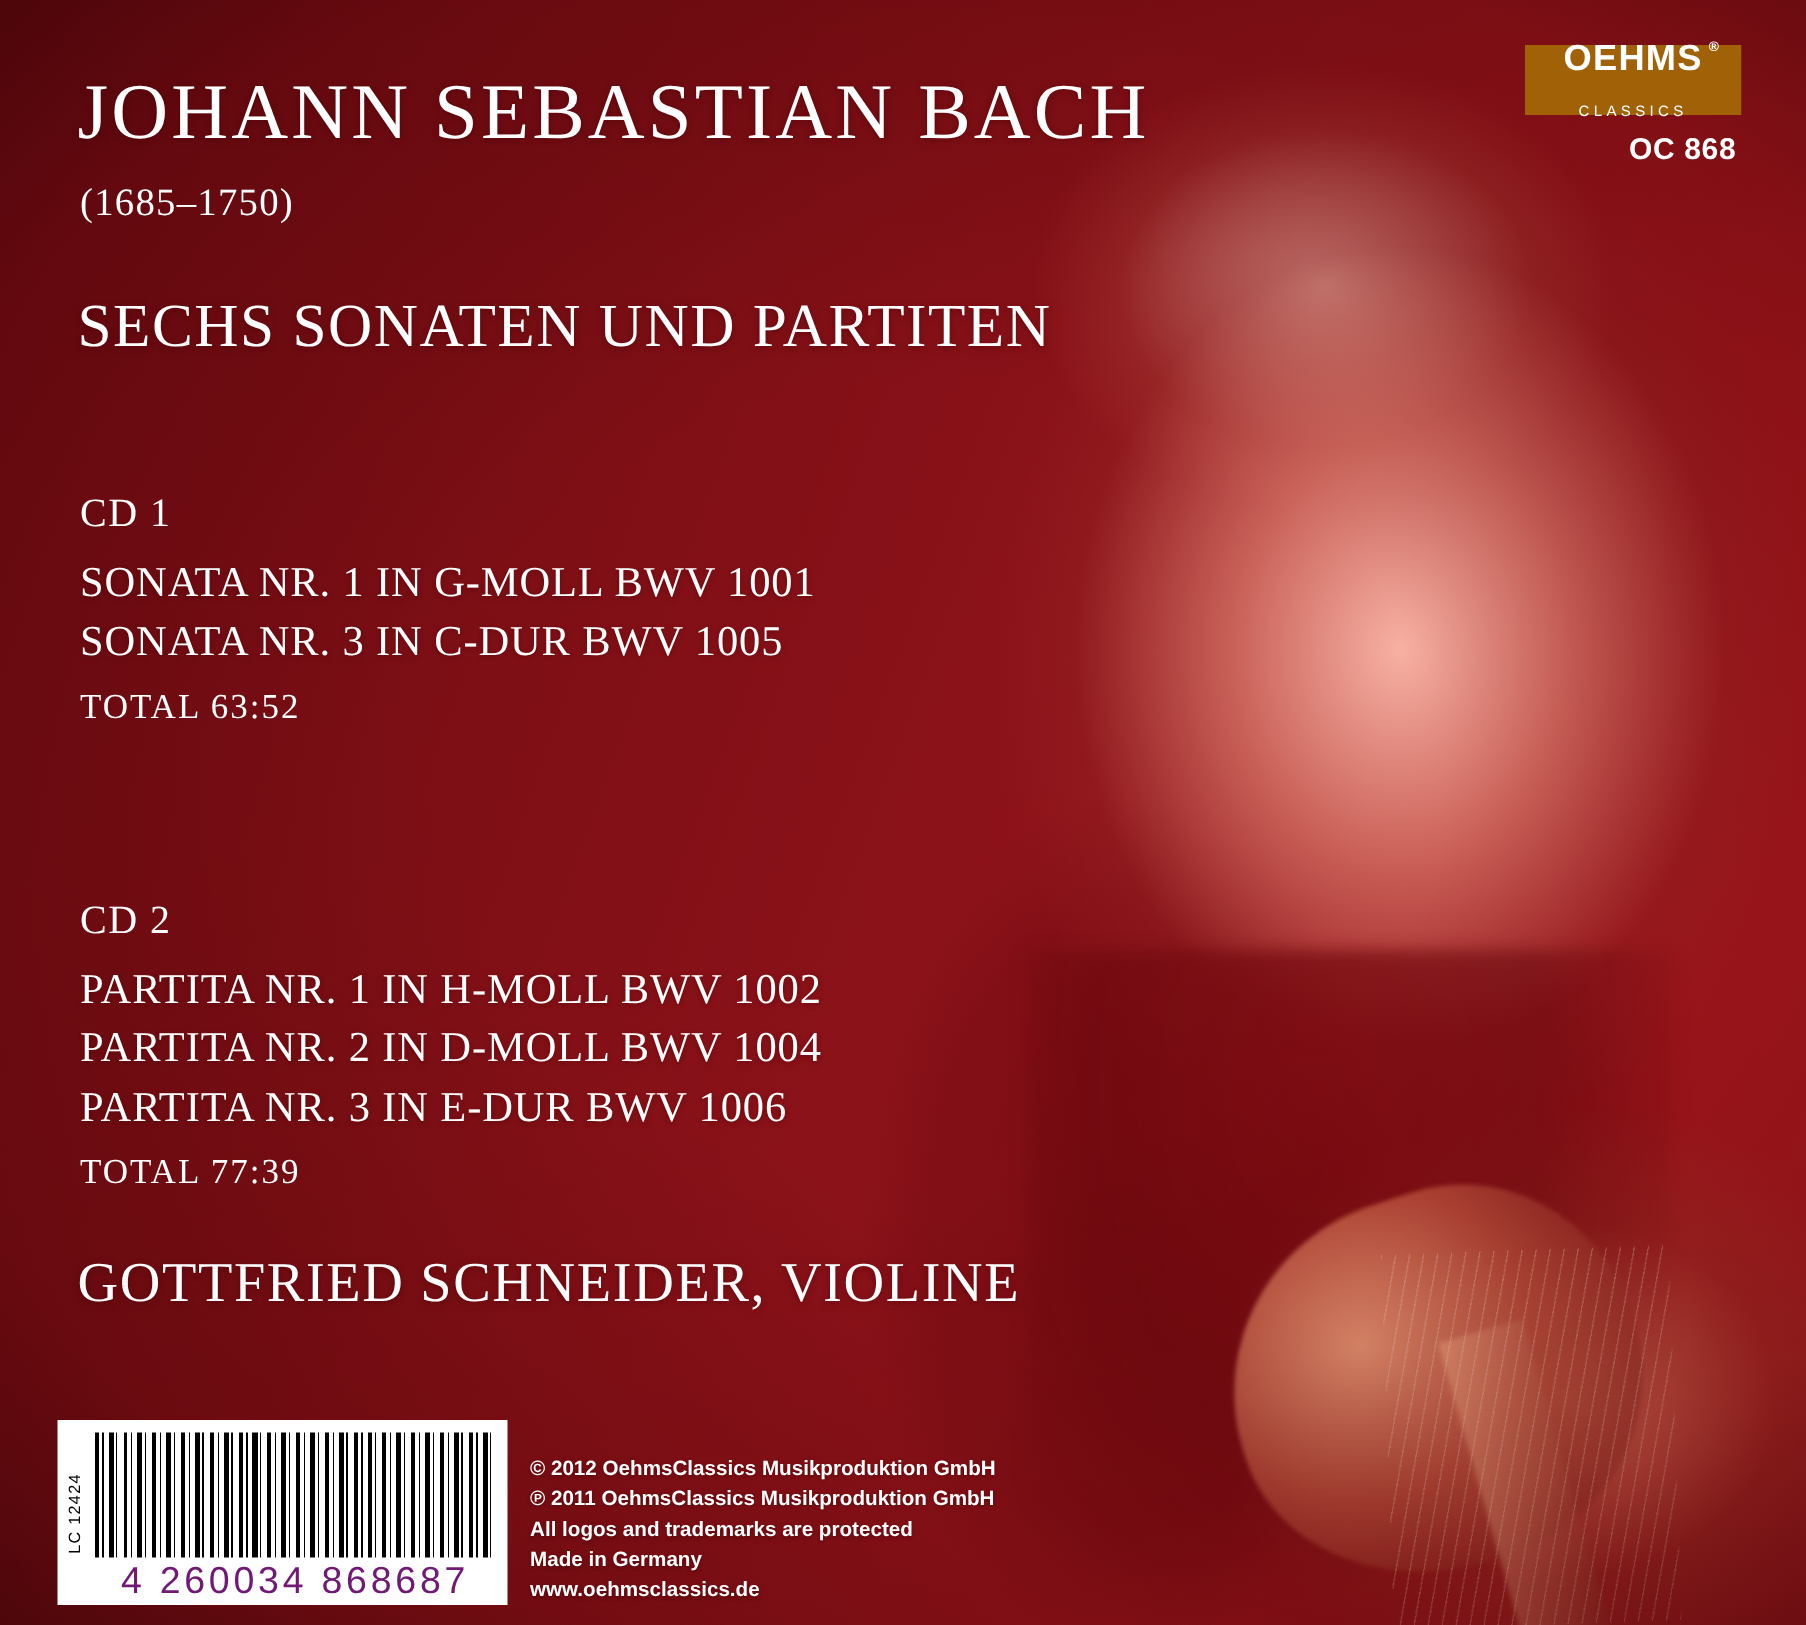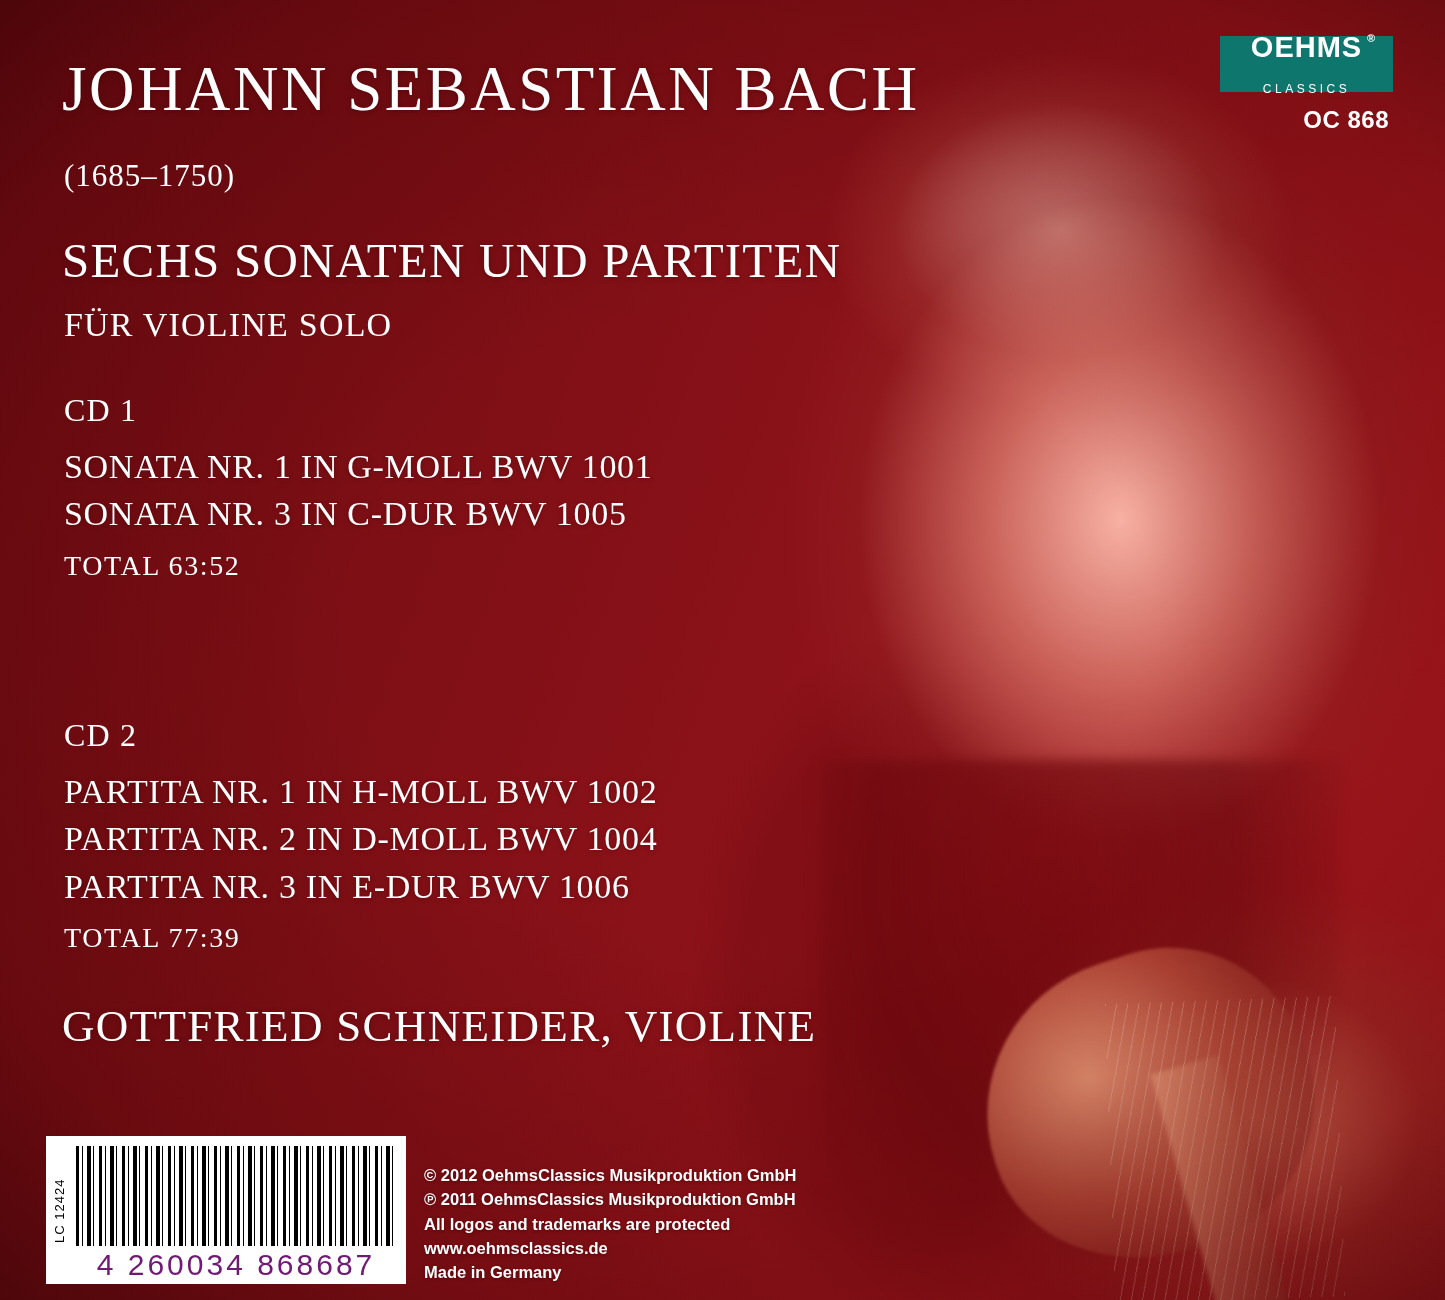--- a/index.html
+++ b/index.html
@@ -77,21 +77,21 @@
     position: absolute;
     left: 62px; top: 58px;
     font-size: 63px;
     letter-spacing: 2.5px;
     line-height: 1;
     white-space: nowrap;
     text-shadow: 0 1px 5px rgba(70,0,5,0.55);
   }
   .dates {
     position: absolute;
-    left: 64px; top: 158px;
+    left: 64px; top: 144px;
     font-size: 31px;
     letter-spacing: 1px;
     text-align: right;
   }
   .worktitle {
     position: absolute;
     left: 62px; top: 232px;
     font-size: 49px;
     letter-spacing: 1.2px;
     white-space: nowrap;
@@ -136,21 +136,21 @@
     letter-spacing: 1.3px;
     white-space: nowrap;
     text-shadow: 0 1px 5px rgba(70,0,5,0.5);
   }
 
   
   .label-logo {
     position: absolute;
     right: 52px; top: 36px;
     width: 173px; height: 56px;
-    background: #0f766e;
+    background: #a16207;
     display: flex;
     flex-direction: column;
     justify-content: center;
     align-items: center;
     z-index: 6;
   }
   .label-logo .brand {
     font-family: "Liberation Sans", sans-serif;
     font-weight: bold;
     font-size: 29px;
@@ -246,21 +246,20 @@
   <div class="violin-body"></div>
   <div class="violin-neck"></div>
   <div class="violin-strings"></div>
   <div class="vignette"></div>
 
   <div class="content">
 
     <div class="composer">JOHANN SEBASTIAN BACH</div>
     <div class="dates">(1685–1750)</div>
     <div class="worktitle">SECHS SONATEN UND PARTITEN</div>
-    <div class="subtitle">FÜR VIOLINE SOLO</div>
 
     <div class="disc cd1">
       <div class="disc-label">CD 1</div>
       <div class="track">SONATA NR. 1 IN G-MOLL BWV 1001</div>
       <div class="track">SONATA NR. 3 IN C-DUR BWV 1005</div>
       <div class="total">TOTAL  63:52</div>
     </div>
 
     <div class="disc cd2">
       <div class="disc-label">CD 2</div>
@@ -285,17 +284,17 @@
   <div class="barcode-box">
     <div class="barcode-side">LC 12424</div>
     <div class="bars"></div>
     <div class="barcode-digits">4 260034 868687</div>
   </div>
 
   <div class="legal">
     <div class="legal-line">© 2012 OehmsClassics Musikproduktion GmbH</div>
     <div class="legal-line">℗ 2011 OehmsClassics Musikproduktion GmbH</div>
     <div class="legal-line">All logos and trademarks are protected</div>
+    <div class="legal-line">Made in Germany</div>
     <div class="legal-line web">www.oehmsclassics.de</div>
-    <div class="legal-line">Made in Germany</div>
   </div>
 
 </div>
 
 </body></html>

